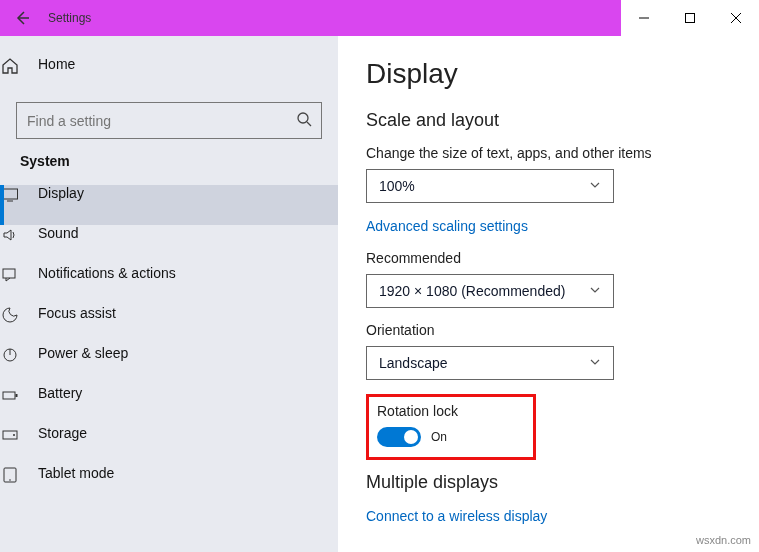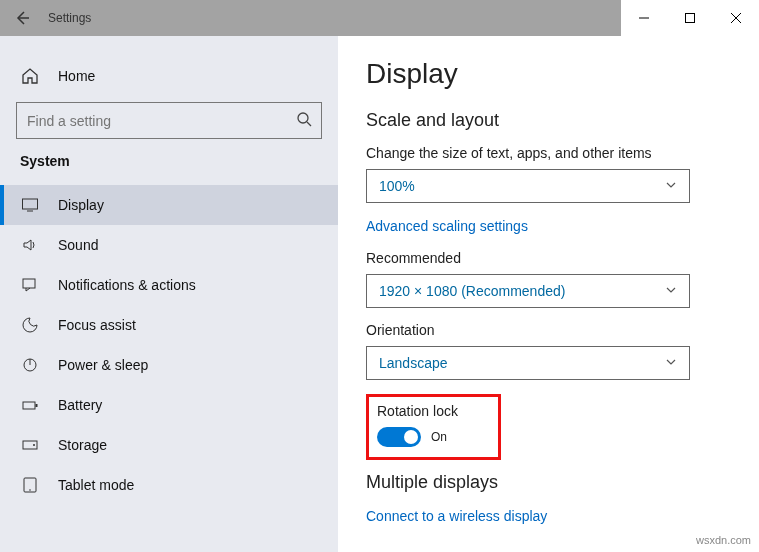--- a/index.html
+++ b/index.html
@@ -1,51 +1,51 @@
 <!DOCTYPE html>
 <html><head>
 <meta charset="utf-8">
 <style>
 * { box-sizing: border-box; margin: 0; padding: 0; font-family: "Segoe UI", Tahoma, sans-serif; }
 body { width: 759px; height: 552px; overflow: hidden; background: #fff; position: relative; }
 
-.titlebar { height: 36px; display: flex; align-items: center; background: #a3a3a3; }
+.titlebar { height: 36px; display: flex; align-items: center; background: #d946ef; }
 .back-btn { width: 44px; height: 36px; display: flex; align-items: center; justify-content: center; font-size: 18px; color: #333; }
 .app-title { font-size: 12px; color: #333; margin-left: 4px; }
 .spacer { flex: 1; }
 .win-btn { width: 46px; height: 36px; display: flex; align-items: center; justify-content: center; background: #fff; }
 .win-btn svg { display: block; }
 
 .main { display: flex; height: 516px; }
 .sidebar { width: 338px; background: #e8eaf0; padding-top: 20px; position: relative; }
 .content { flex: 1; background: #fff; padding: 22px 30px 0 28px; overflow: hidden; position: relative; }
 
-.nav-row { display: flex; align-items: center; height: 40px; padding-left: 20px; cursor: default; }
+.nav-row { display: flex; align-items: flex-start; height: 40px; cursor: default; }
 .nav-row .icon { width: 20px; height: 20px; display: flex; align-items: center; justify-content: center; margin-right: 18px; color: #333; }
 .nav-row .label { font-size: 14px; color: #111; }
 .nav-row.selected { background: #cfd3de; position: relative; }
 .nav-row.selected::before { content: ""; position: absolute; left: 0; top: 0; bottom: 0; width: 4px; background: #0078d4; }
 
 .search-wrap { margin: 6px 16px 14px 16px; }
 .search { width: 100%; height: 37px; border: 1px solid #777; background: transparent; padding: 0 34px 0 10px; font-size: 14px; outline: none; }
 .search-box { position: relative; }
 .search-icon { position: absolute; right: 10px; top: 50%; transform: translateY(-50%); color: #444; }
 
 .group-label { font-weight: 600; font-size: 14px; margin: 6px 0 10px 20px; color: #111; }
 
 h1.page-title { font-size: 28px; font-weight: 400; color: #222; margin-bottom: 20px; }
 h2.section { font-size: 18px; font-weight: 400; color: #222; margin-bottom: 14px; }
 .field-label { font-size: 14px; color: #222; margin-bottom: 8px; }
 
-.combo { width: 324px; height: 34px; border: 1px solid #666; display: flex; align-items: center; padding: 0 12px; font-size: 14px; color: #0369a1; position: relative; margin-bottom: 14px; cursor: default; }
+.combo { width: 248px; height: 34px; border: 1px solid #666; display: flex; align-items: center; padding: 0 12px; font-size: 14px; color: #0f172a; position: relative; margin-bottom: 14px; cursor: default; }
 .combo .chev { position: absolute; right: 12px; top: 50%; transform: translateY(-50%); }
 
 .link { color: #0067c0; font-size: 14px; margin-bottom: 16px; display: inline-block; cursor: default; }
 
-.rotation-box { border: 3px solid #e11; padding: 6px 8px 10px 8px; width: 135px; margin-bottom: 12px; }
+.rotation-box { border: 3px solid #e11; padding: 6px 8px 10px 8px; width: 170px; margin-bottom: 12px; }
 .toggle-row { display: flex; align-items: center; margin-top: 8px; }
 .toggle { width: 44px; height: 20px; border-radius: 10px; background: #0078d4; position: relative; margin-right: 10px; }
 .toggle::after { content: ""; position: absolute; right: 3px; top: 3px; width: 14px; height: 14px; background: #fff; border-radius: 50%; }
 .toggle-label { font-size: 12px; color: #222; }
 
 .watermark { position: absolute; bottom: 6px; right: 8px; font-size: 11px; color: #888; }
 
 .divider-gap { height: 6px; }
 </style>
 </head>

